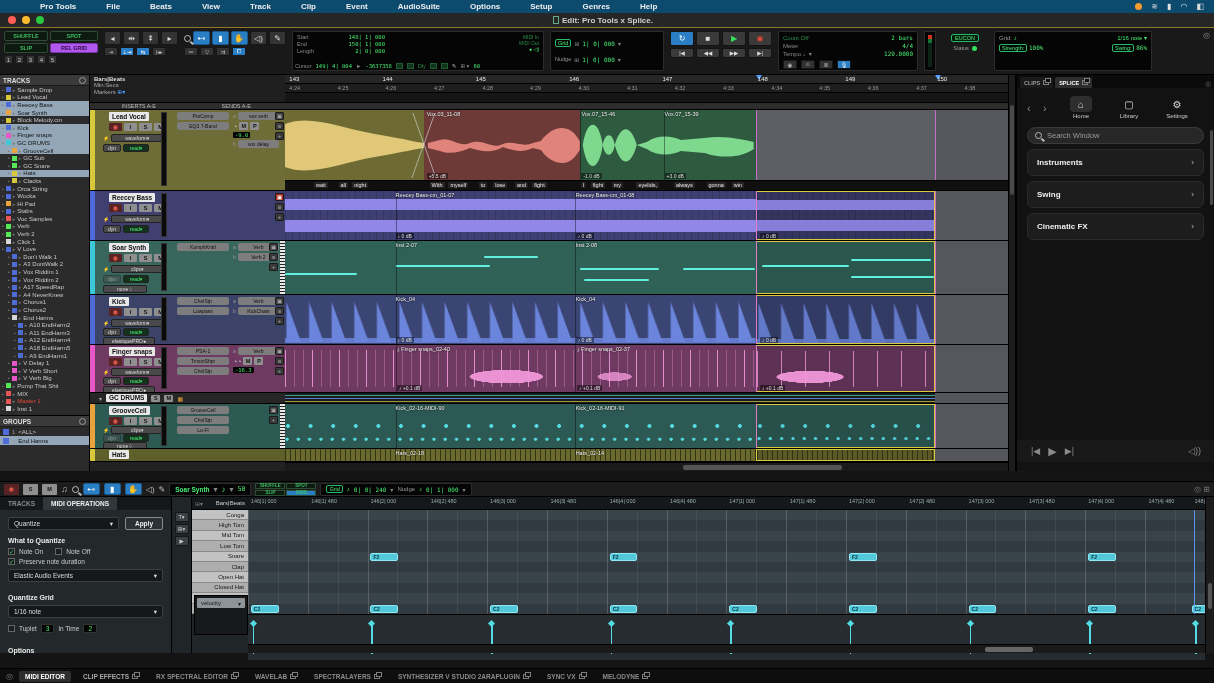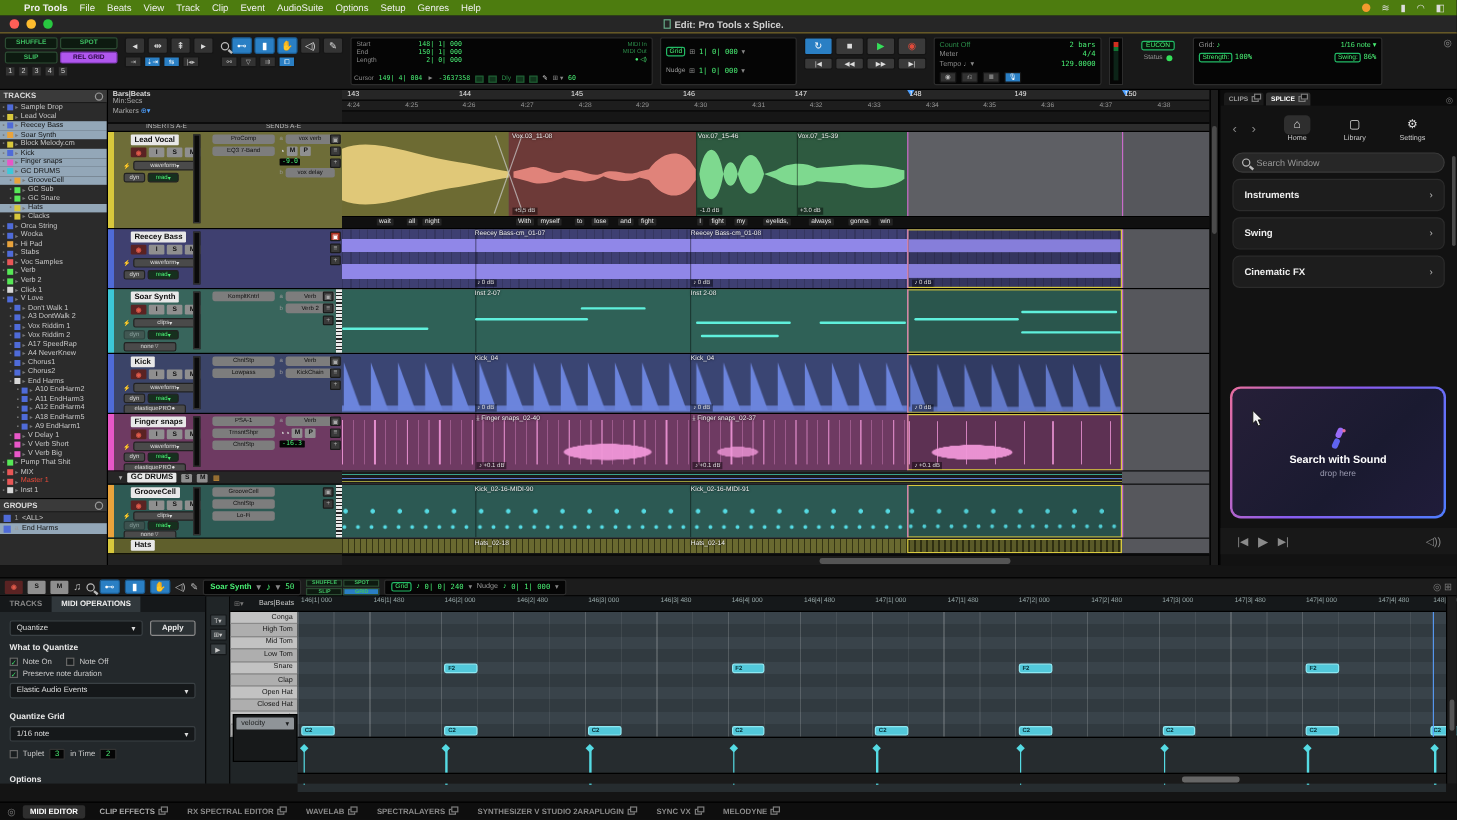--- a/index.html
+++ b/index.html
@@ -8,22 +8,22 @@
 .abs{position:absolute}
 .mono{font-family:"DejaVu Sans Mono",monospace}
 .led{color:#49ef74}
 .leddim{color:#2b8c49}
 .blk{background:#050505;border:1px solid #2c2c2c;border-radius:2px}
 .popico{display:inline-block;width:6px;height:5px;border:1px solid #7d7d7d;position:relative;margin-left:3px}
 .popico:after{content:'';position:absolute;right:-3px;top:-3px;width:4px;height:3px;border:1px solid #7d7d7d;background:#0f0f0f}
 .mag{display:inline-block;width:7px;height:7px;border:1.4px solid #bbb;border-radius:50%;position:relative}
 .mag:after{content:'';position:absolute;width:4px;height:1.6px;background:#bbb;transform:rotate(40deg);left:5px;top:6px}
 
-#menubar{left:0;top:0;width:1214px;height:13px;background:#4d7c0f;display:flex;align-items:center;gap:10px;padding:0 10px;font-size:8px;color:#eee;font-weight:bold}
-#menubar .mi{font-weight:normal}
+#menubar{left:0;top:0;width:1214px;height:13px;background:#0c4a6e;display:flex;align-items:center;gap:30px;padding:0 10px;font-size:8px;color:#eee;font-weight:bold}
+#menubar .mi{font-weight:bold}
 #menubar .apple{font-size:9px}
 #menubar .right{margin-left:auto;display:flex;gap:9px;align-items:center;font-weight:normal;color:#ddd}
 .odot{width:7px;height:7px;border-radius:50%;background:#f49a2e;display:inline-block}
 
 #titlebar{left:0;top:13px;width:1214px;height:15px;background:#262626;border-bottom:1px solid #8f7a28;display:flex;align-items:center;padding:0 8px}
 .tl{width:8px;height:8px;border-radius:50%;margin-right:6px}
 #titlebar .title{position:absolute;left:553px;font-size:8px;color:#cfcfcf;font-weight:bold;display:flex;align-items:center;gap:3px}
 .docico{width:6px;height:8px;border:1px solid #6a8;display:inline-block}
 
 #toolbar{left:0;top:28px;width:1214px;height:47px;background:#191919;border-bottom:1px solid #000;display:flex;align-items:flex-start;gap:6px;padding:3px 4px}
@@ -1286,34 +1286,20 @@
         <div class="scat">
           <span>Swing</span>
           <span class="arr">›</span>
         </div>
 
         <div class="scat">
           <span>Cinematic FX</span>
           <span class="arr">›</span>
         </div>
       </div>
-    <div id="soundcard">
-      <div id="soundcardin">
-        <svg width="16" height="18" viewBox="0 0 16 18">
-          <rect x="7" y="0" width="5" height="9" rx="2.5" fill="#9a6cf8" transform="rotate(24 9 4)"></rect>
-          <rect x="4" y="9" width="5" height="9" rx="2.5" fill="#5f64f0" transform="rotate(24 6 13)"></rect>
-          <circle cx="13" cy="3" r="1.4" fill="#e86e9e"></circle>
-        </svg>
-        <div class="t">Search with Sound</div>
-        <div class="s">drop here</div>
-      </div>
-      <svg class="abs" style="left:18px;top:20px" width="10" height="14" viewBox="0 0 10 14">
-        <path d="M1,0 L1,11 L3.6,8.6 L5.4,13 L7.4,12.1 L5.6,7.9 L9,7.9 Z" fill="#f2f2f2" stroke="#111" stroke-width=".8"></path>
-      </svg>
-    </div>
     <div id="spliceplayer">
       <span>|◀</span>
       <span style="font-size:11px">▶</span>
       <span>▶|</span>
       <span style="margin-left:auto">◁))</span>
     </div>
     <div id="splicescroll"></div>
   </div>
 </div>
 

